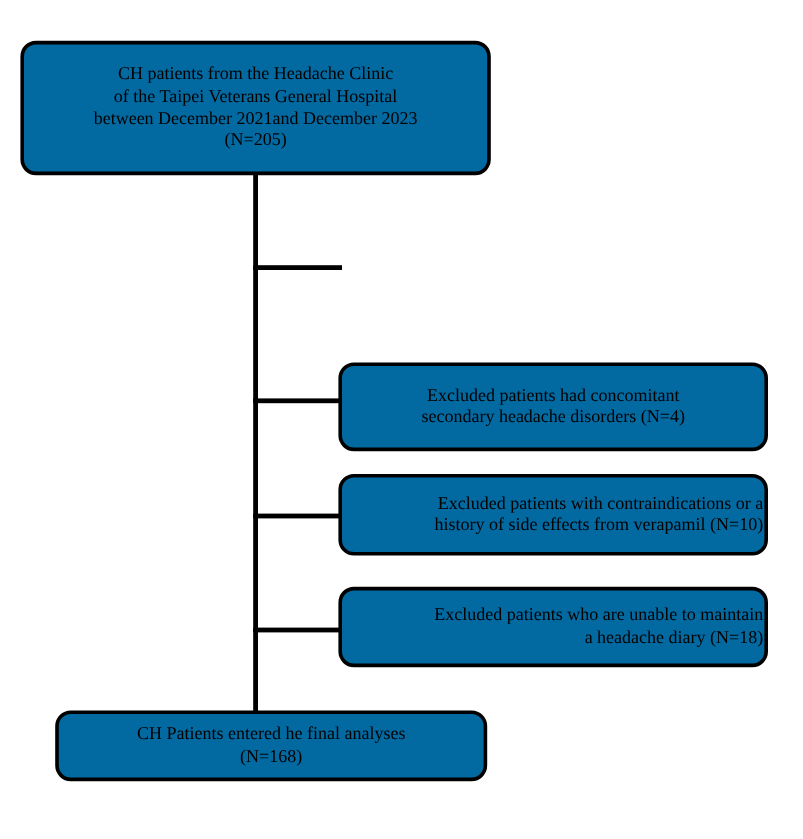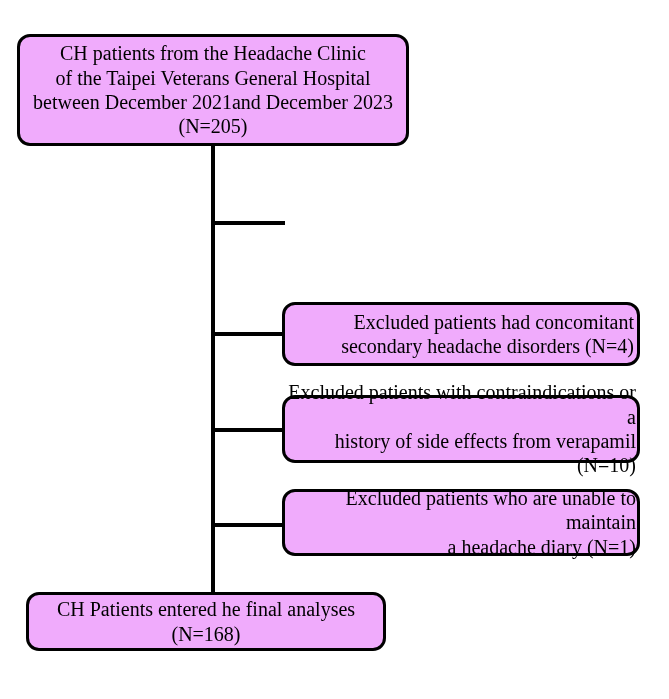--- a/index.html
+++ b/index.html
@@ -14,61 +14,60 @@
     background: #ffffff;
     font-family: "Liberation Serif", "DejaVu Serif", serif;
     color: #000000;
     overflow: hidden;
   }
   .node {
     position: absolute;
     box-sizing: border-box;
     border: 3.5px solid #000000;
     border-radius: 13px;
-    background: #f0abfc;
+    background: #0369a1;
     display: flex;
     align-items: center;
     justify-content: center;
     text-align: center;
     line-height: 1.22;
-    font-size: 20px;
+    font-size: 15px;
     z-index: 2;
   }
   .node .txt {
     display: block;
     width: 100%;
     padding: 0 3px;
     white-space: pre-line;
   }
   
   #node-source {
     left: 17px;
     top: 34px;
     width: 392px;
     height: 112px;
   }
   #node-final {
-    left: 26px;
+    left: 46px;
     top: 592px;
     width: 360px;
     height: 59px;
   }
   
   #node-excl-0 {
     left: 282px;
     top: 186px;
     width: 358px;
     height: 75px;
   }
   #node-excl-1 {
     left: 282px;
     top: 302px;
     width: 358px;
-    height: 64px;
-    text-align: right;
+    height: 74px;
   }
   #node-excl-2 {
     left: 282px;
     top: 395px;
     width: 358px;
     height: 68px;
   }
   #node-excl-3 {
     left: 282px;
     top: 489px;
@@ -127,21 +126,21 @@
 secondary headache disorders (N=4)</span>
   </div>
 
   <div class="node" id="node-excl-2">
     <span class="txt">Excluded patients with contraindications or a
 history of side effects from verapamil (N=10)</span>
   </div>
 
   <div class="node" id="node-excl-3">
     <span class="txt">Excluded patients who are unable to maintain
-a headache diary (N=1)</span>
+a headache diary (N=18)</span>
   </div>
 
   <div class="node" id="node-final">
     <span class="txt">CH Patients entered he final analyses
 (N=168)</span>
   </div>
 
 </div>
 
 </body></html>

